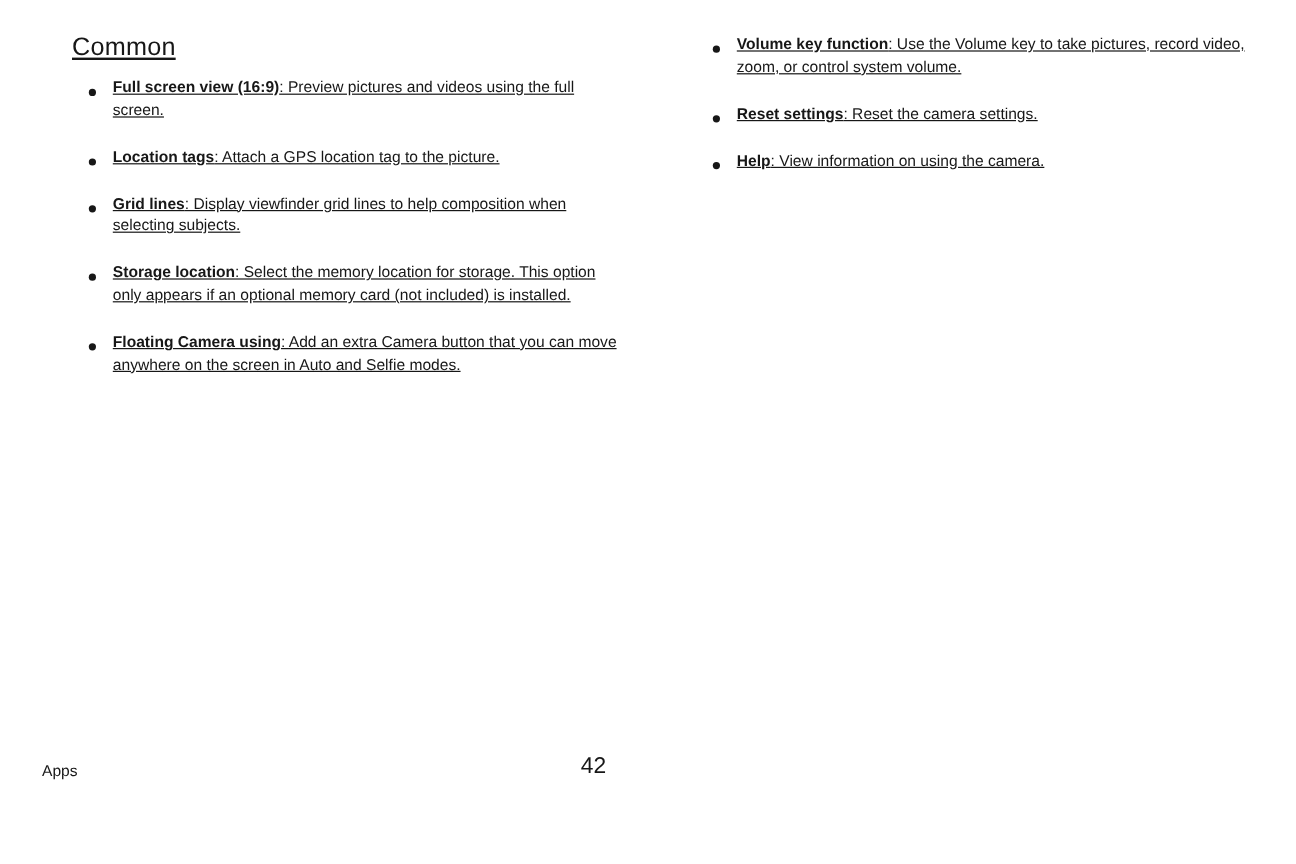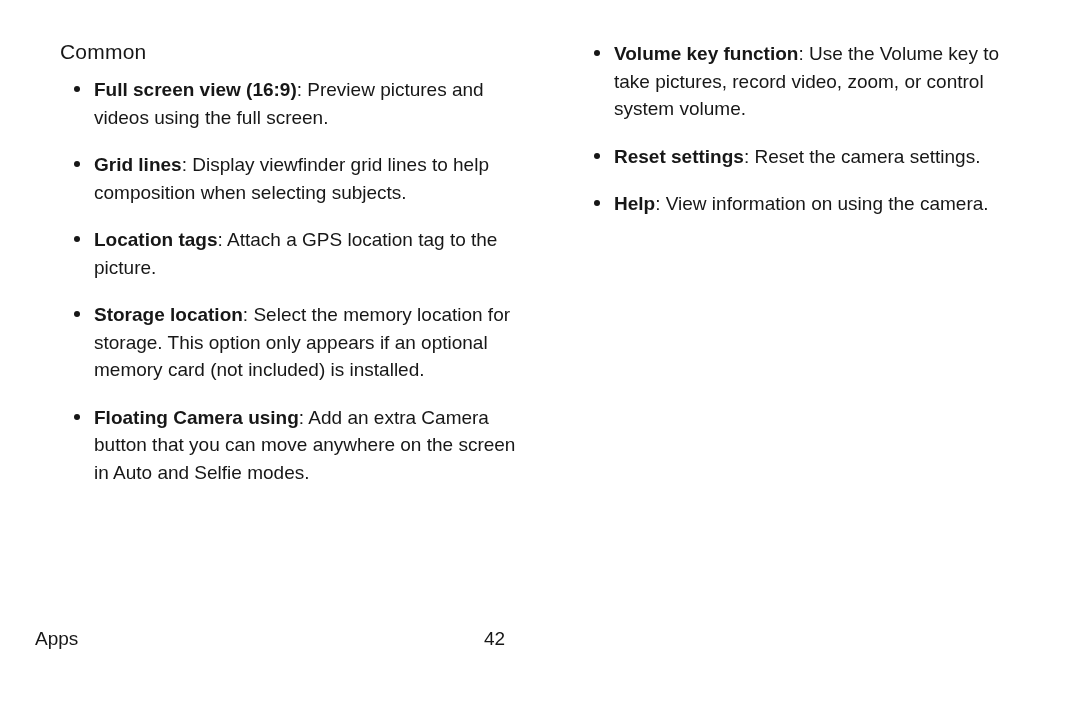--- a/index.html
+++ b/index.html
@@ -9,21 +9,22 @@
     height: 720px;
     background: #fff;
     font-family: Arial, Helvetica, sans-serif;
     color: #171717;
   }
   .page {
     position: relative;
     width: 1080px;
     height: 688px;
     box-sizing: border-box;
-    padding: 40px 40px 30px 60px;
+    padding: 28px 40px 30px 60px;
+    text-decoration: underline;
   }
   .columns {
     display: flex;
     flex-direction: row;
     gap: 60px;
   }
   .col {
     width: 460px;
   }
   .section-title {
@@ -33,42 +34,42 @@
     margin: 0 0 12px 0;
   }
   ul.bullets {
     list-style: none;
     margin: 0;
     padding: 0;
   }
   ul.bullets > li {
     position: relative;
     padding-left: 34px;
-    font-size: 19px;
+    font-size: 13px;
     line-height: 1.45;
     margin-bottom: 20px;
   }
   ul.bullets > li::before {
     content: "";
     position: absolute;
     left: 14px;
     top: 10px;
     width: 6px;
     height: 6px;
     background: #171717;
     border-radius: 50%;
   }
   .term {
     font-weight: 700;
   }
   .footer {
     position: absolute;
     left: 35px;
     bottom: 38px;
-    font-size: 19px;
+    font-size: 13px;
   }
   .page-number {
     position: absolute;
     left: 484px;
     bottom: 38px;
     font-size: 19px;
   }
 </style>
 </head>
 <body>
@@ -76,24 +77,24 @@
 <div class="page">
   <div class="columns">
 
     <div class="col">
       <h3 class="section-title">Common</h3>
       <ul class="bullets">
         <li>
           <span class="term">Full screen view (16:9)</span><span>: Preview pictures and videos using the full screen.</span>
         </li>
         <li>
-          <span class="term">Grid lines</span><span>: Display viewfinder grid lines to help composition when selecting subjects.</span>
+          <span class="term">Location tags</span><span>: Attach a GPS location tag to the picture.</span>
         </li>
         <li>
-          <span class="term">Location tags</span><span>: Attach a GPS location tag to the picture.</span>
+          <span class="term">Grid lines</span><span>: Display viewfinder grid lines to help composition when selecting subjects.</span>
         </li>
         <li>
           <span class="term">Storage location</span><span>: Select the memory location for storage. This option only appears if an optional memory card (not included) is installed.</span>
         </li>
         <li>
           <span class="term">Floating Camera using</span><span>: Add an extra Camera button that you can move anywhere on the screen in Auto and Selfie modes.</span>
         </li>
       </ul>
     </div>
 

